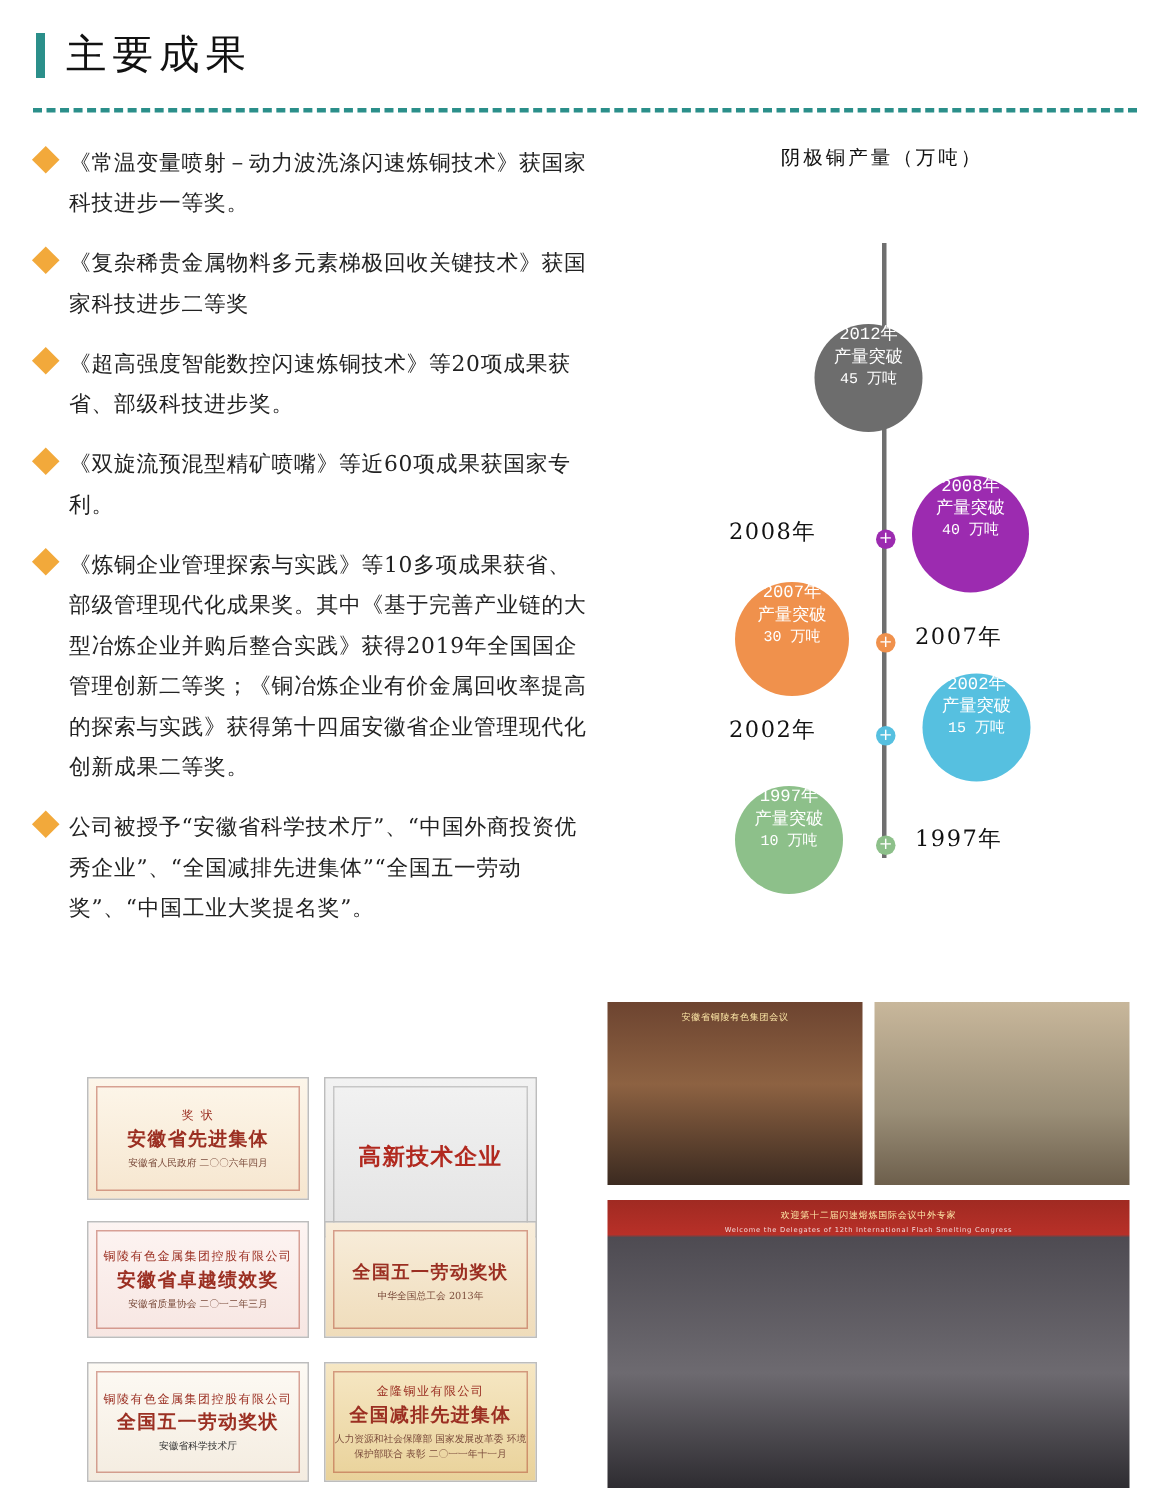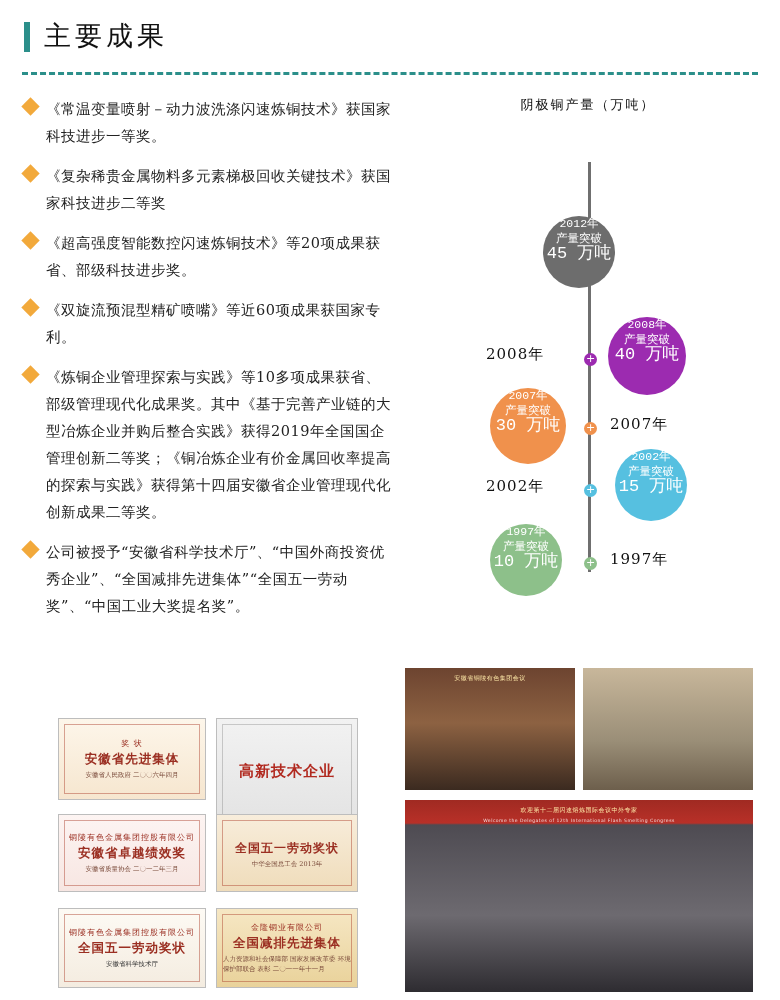--- a/index.html
+++ b/index.html
@@ -69,39 +69,40 @@
     font-size:11px;color:#fff;
   }
   .bubble{
     position:absolute;border-radius:50%;
     color:#fff;text-align:center;
     display:flex;flex-direction:column;justify-content:flex-start;align-items:center;
     font-size:11.5px;line-height:15px;
     font-family:Liberation Mono, monospace;
   }
   .bubble b{font-weight:normal;}
-  .bubble .big{font-size:17px;}
+  .bubble .big{font-size:10px;}
   .yearlabel{
     position:absolute;font-size:15px;color:#111;letter-spacing:1px;
     font-family:"DejaVu Serif","Liberation Serif",serif;
     white-space:nowrap;
   }
   
   .certs{
     position:absolute;left:58px;top:718px;width:340px;
   }
   .cert{
     position:absolute;border:1px solid #bdbdbd;box-sizing:border-box;
     overflow:hidden;
     font-family:"DejaVu Serif","Liberation Serif",serif;
   }
   .cert .inner{
     position:absolute;left:5px;top:5px;right:5px;bottom:5px;
     border:1px solid rgba(170,60,40,.45);
     display:flex;flex-direction:column;align-items:center;justify-content:center;
+    text-align:center;
   }
   .cert .l1{font-size:8px;color:#9b2f22;letter-spacing:1px;}
   .cert .l2{font-size:12.5px;color:#9b2f22;font-weight:bold;letter-spacing:1px;margin:2px 0;}
   .cert .l3{font-size:6.5px;color:#7a4a3a;line-height:10px;}
   
   .photos{position:absolute;left:405px;top:668px;width:348px;}
   .photo{position:absolute;overflow:hidden;}
   .ph-cap{
     position:absolute;left:0;right:0;top:6px;text-align:center;
     font-size:6px;color:#ffe9a8;letter-spacing:.5px;

